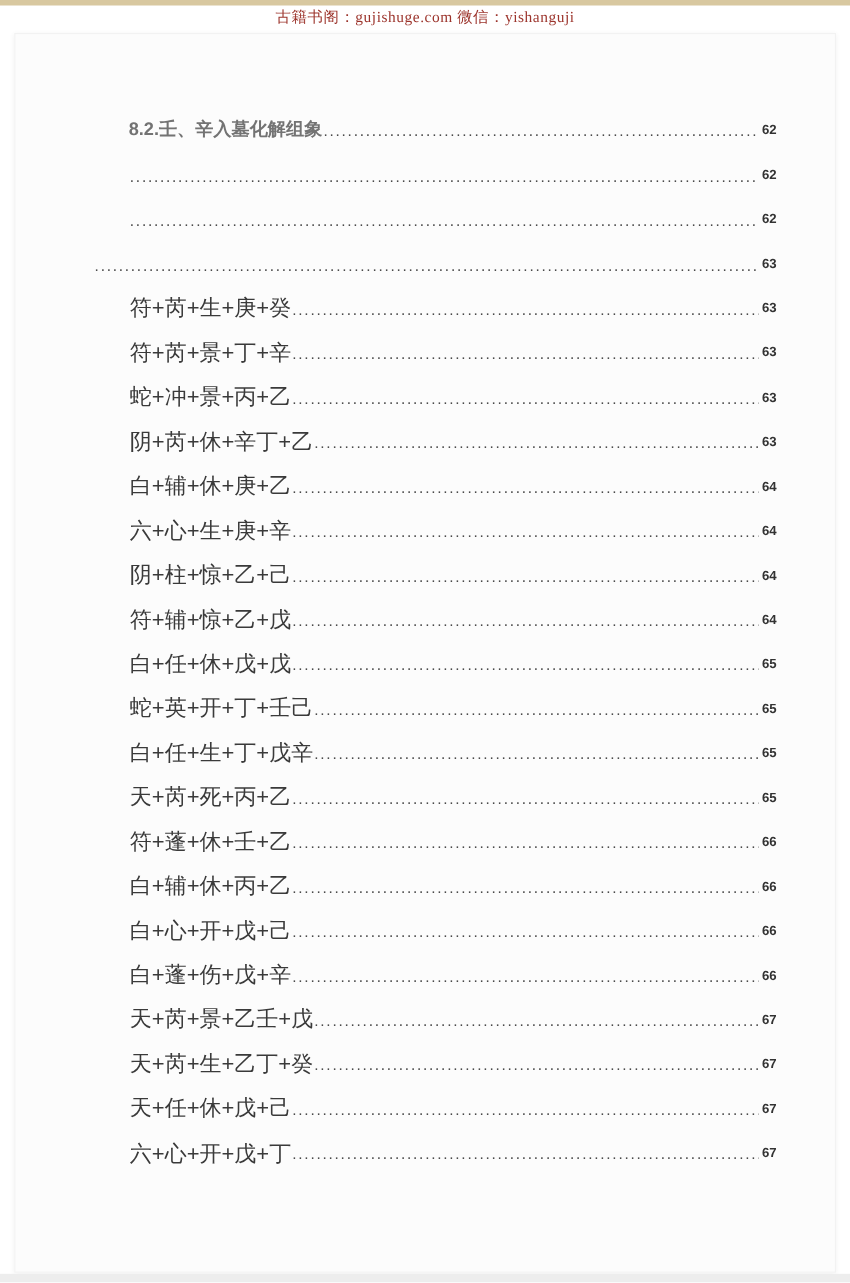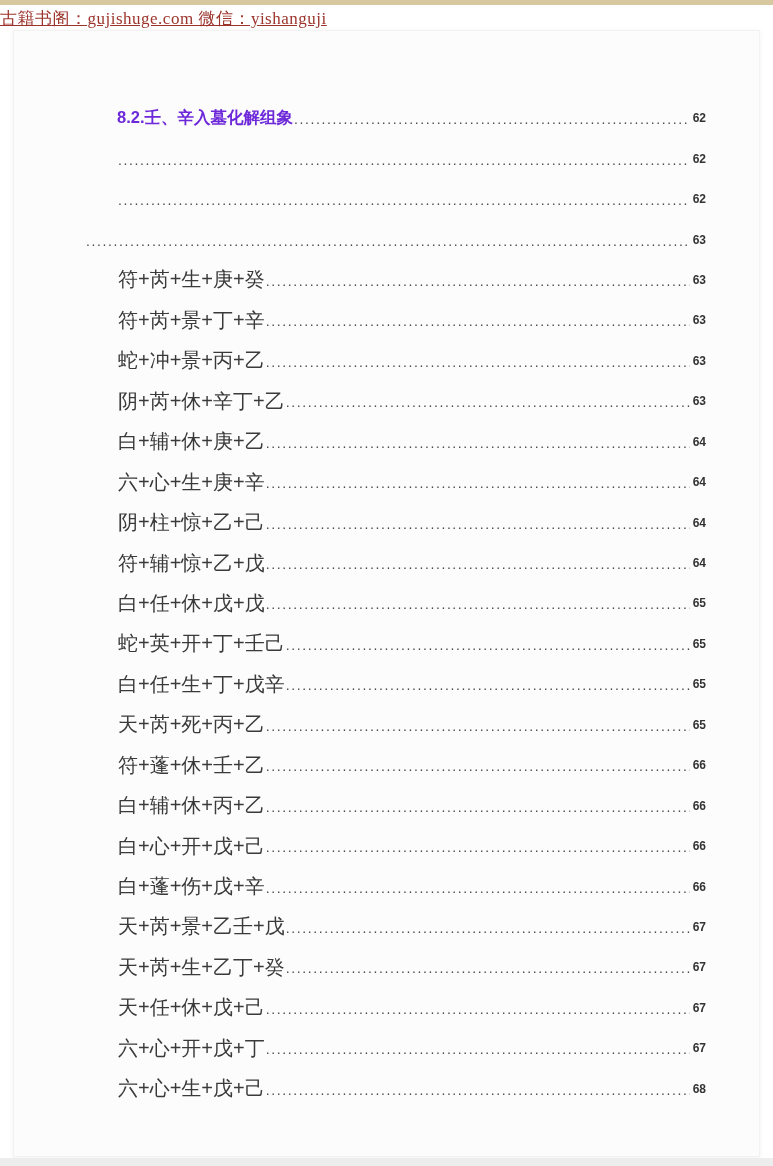--- a/index.html
+++ b/index.html
@@ -11,25 +11,25 @@
     position: relative;
   }
   .top-strip {
     position: absolute; top: 0; left: 0;
     width: 100%; height: 5px;
     background: #d8c8a0;
   }
   .banner-text {
     position: absolute; top: 7px; left: 0;
     width: 100%;
+    text-align: center;
     font-family: "Liberation Serif", "DejaVu Serif", serif;
-    font-size: 17px;
+    font-size: 14px;
     letter-spacing: 0.5px;
     color: #9c342c;
-    text-decoration: underline;
   }
   .page {
     position: absolute;
     left: 13px; top: 30px;
     width: 747px; height: 1127px;
     background: #fcfcfc;
     border: 1px solid #f2f2f2;
     box-shadow: 0 1px 5px rgba(0,0,0,0.06);
   }
   .toc {
@@ -44,21 +44,21 @@
   }
   .toc-row.level-section { padding-left: 103px; }
   .toc-row.level-chapter { padding-left: 71px; }
   .toc-row.level-item    { padding-left: 104px; }
   .toc-title {
     font-size: 20px;
     color: #3a3a3a;
     white-space: nowrap;
     flex: 0 0 auto;
   }
-  .level-section .toc-title { font-weight: 700; font-size: 16.5px; color: #6d28d9; }
+  .level-section .toc-title { font-weight: 700; font-size: 16.5px; color: #737373; }
   .level-chapter .toc-title { font-size: 17.5px; letter-spacing: 0.5px; }
   .toc-dots {
     flex: 1 1 auto;
     overflow: hidden;
     white-space: nowrap;
     font-size: 14px;
     letter-spacing: 1.6px;
     color: #4a4a4a;
     margin: 0 3px 0 1px;
     transform: translateY(1px);
@@ -221,21 +221,16 @@
     <span class="toc-dots"></span>
     <span class="toc-page">67</span>
   </div>
 
   <div class="toc-row level-item">
     <span class="toc-title">六+心+开+戊+丁</span>
     <span class="toc-dots"></span>
     <span class="toc-page">67</span>
   </div>
 
-  <div class="toc-row level-item">
-    <span class="toc-title">六+心+生+戊+己</span>
-    <span class="toc-dots"></span>
-    <span class="toc-page">68</span>
-  </div>
 </div>
 </div>
 
 <div class="bottom-strip"></div>
 
 </body></html>

